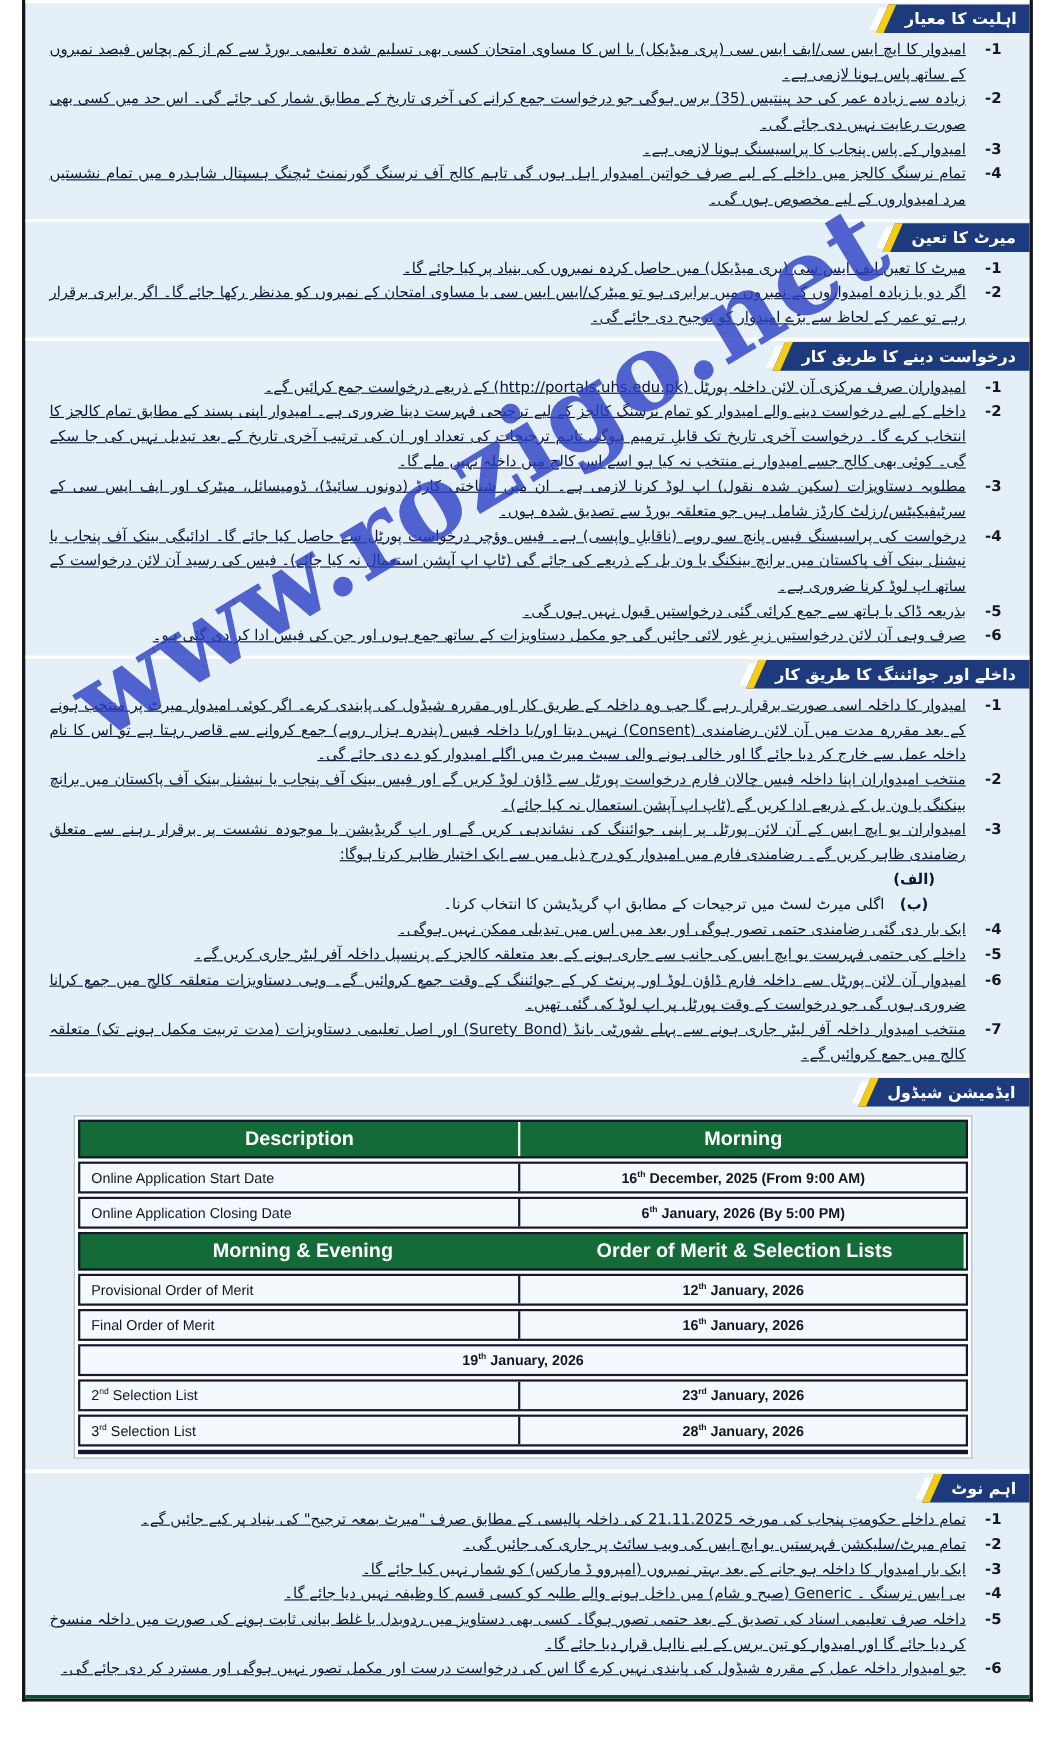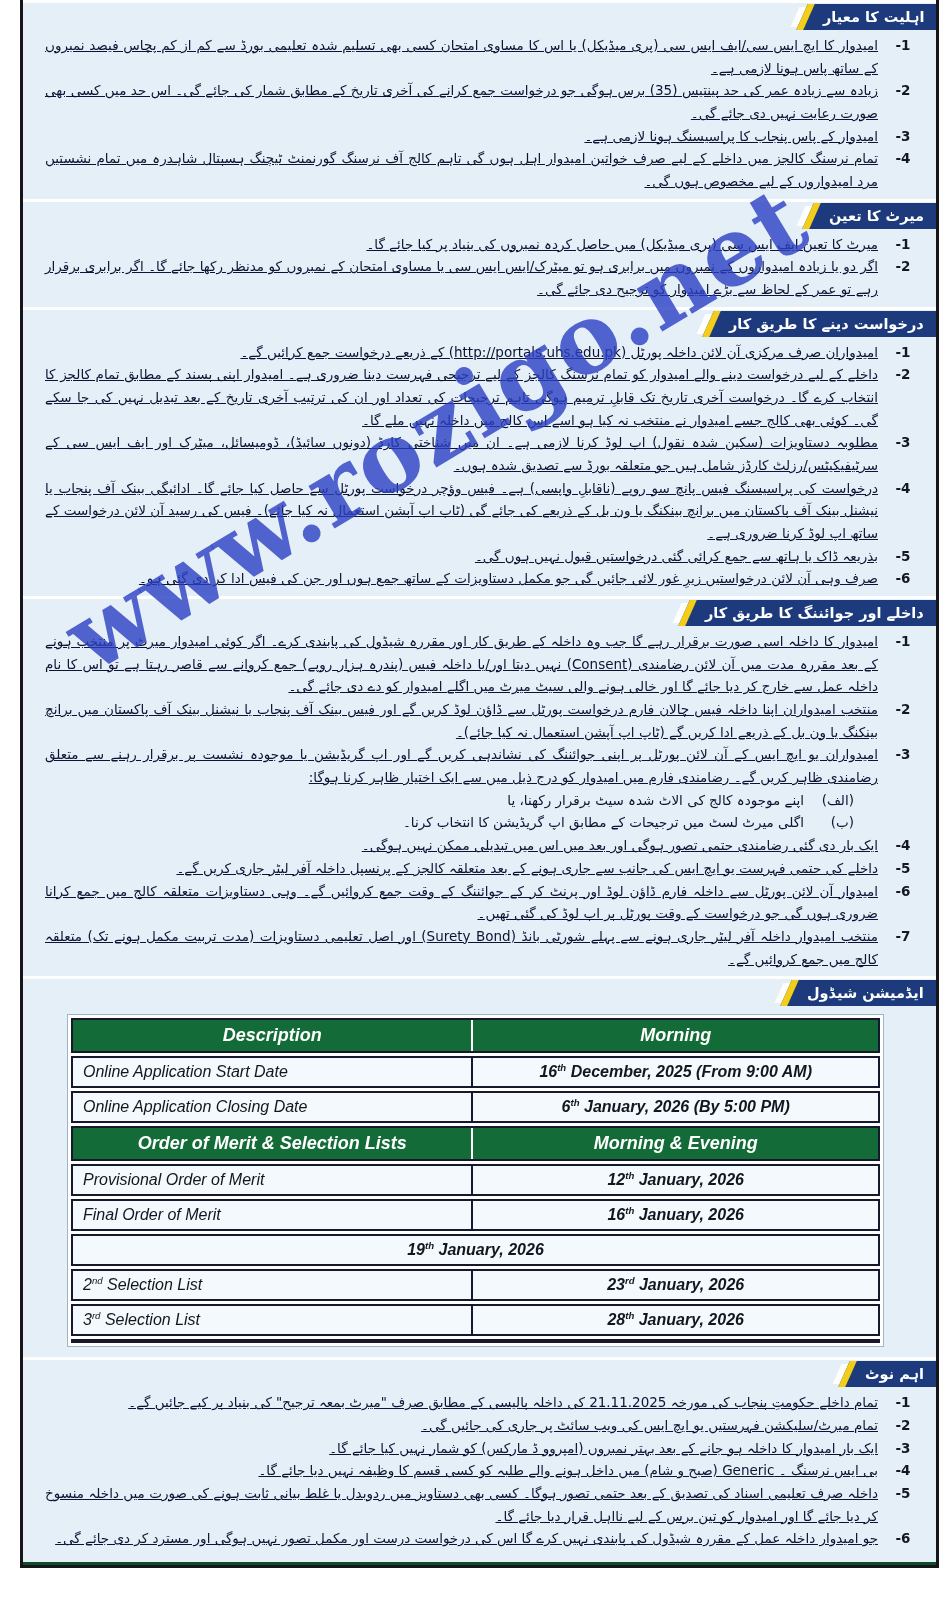--- a/index.html
+++ b/index.html
@@ -33,27 +33,27 @@
   .rib span{
     display:inline-block;transform:skewX(24deg);
     color:#ffffff;font-weight:bold;font-size:14.5px;direction:rtl;
   }
   
   .sec-items{padding:4px 12px 6px 16px;}
   .uitem{display:flex;direction:rtl;gap:4px;font-size:13.5px;line-height:1.68;text-align:justify;color:#0d1333;}
   .uitem .num{flex:0 0 42px;text-align:center;font-weight:bold;color:#15181f;}
   .uitem .txt{flex:1;padding-left:6px;text-decoration:underline;}
   .subitem{display:flex;direction:rtl;gap:4px;font-size:13.5px;line-height:1.68;color:#0d1333;margin-right:70px;}
-  .subitem .num{flex:0 0 46px;text-align:right;font-weight:normal;}
-  
-  .tbl-wrap{background:#ffffff;margin:8px 52px 10px 44px;padding:3px;border:1px solid #9fb4c4;font-style:italic;}
+  .subitem .num{flex:0 0 46px;text-align:center;font-weight:bold;}
+  
+  .tbl-wrap{background:#ffffff;margin:8px 52px 10px 44px;padding:3px;border:1px solid #9fb4c4;}
   .trow{display:flex;border:2px solid #16182d;margin-bottom:3px;background:#f3f9fd;}
   .trow:last-child{margin-bottom:0;}
   .trow.green{background:#136c38;}
-  .tcell{padding:5px 10px;font-family:"Liberation Sans",sans-serif;font-size:16px;}
+  .tcell{padding:5px 10px;font-family:"Liberation Sans",sans-serif;font-size:13px;}
   .tcell.desc{flex:0 0 47%;border-right:2px solid #16182d;text-align:left;color:#13161f;}
   .tcell.sched{flex:1;text-align:center;font-weight:bold;color:#13161f;}
   .trow.green .tcell{color:#ffffff;font-weight:bold;font-size:18px;text-align:center;}
   .trow.green .tcell.desc{border-right:2px solid #ffffff;}
   sup{font-size:60%;vertical-align:super;line-height:0;text-align:right;}
   
   .gbar{display:flex;background:#136c38;border-top:3px solid #0d4f28;margin-top:6px;color:#fff;}
 </style>
 </head>
 <body>
@@ -146,21 +146,20 @@
       <div class="uitem">
           <span class="num">2-</span>
           <span class="txt">منتخب امیدواران اپنا داخلہ فیس چالان فارم درخواست پورٹل سے ڈاؤن لوڈ کریں گے اور فیس بینک آف پنجاب یا نیشنل بینک آف پاکستان میں برانچ بینکنگ یا ون بل کے ذریعے ادا کریں گے (ٹاپ اپ آپشن استعمال نہ کیا جائے)۔</span>
         </div>
       <div class="uitem">
           <span class="num">3-</span>
           <span class="txt">امیدواران یو ایچ ایس کے آن لائن پورٹل پر اپنی جوائننگ کی نشاندہی کریں گے اور اپ گریڈیشن یا موجودہ نشست پر برقرار رہنے سے متعلق رضامندی ظاہر کریں گے۔ رضامندی فارم میں امیدوار کو درج ذیل میں سے ایک اختیار ظاہر کرنا ہوگا:</span>
         </div>
       <div class="subitem">
           <span class="num">(الف)</span>
-          <span class="txt">اپنے موجودہ کالج کی الاٹ شدہ سیٹ برقرار رکھنا، یا</span>
         </div>
       <div class="subitem">
           <span class="num">(ب)</span>
           <span class="txt">اگلی میرٹ لسٹ میں ترجیحات کے مطابق اپ گریڈیشن کا انتخاب کرنا۔</span>
         </div>
       <div class="uitem">
           <span class="num">4-</span>
           <span class="txt">ایک بار دی گئی رضامندی حتمی تصور ہوگی اور بعد میں اس میں تبدیلی ممکن نہیں ہوگی۔</span>
         </div>
       <div class="uitem">
@@ -190,22 +189,22 @@
       </div>
       <div class="trow">
         <div class="tcell desc"><span>Online Application Start Date</span><sup></sup><span></span></div>
         <div class="tcell sched"><span>16</span><sup>th</sup><span> December, 2025 (From 9:00 AM)</span></div>
       </div>
       <div class="trow">
         <div class="tcell desc"><span>Online Application Closing Date</span><sup></sup><span></span></div>
         <div class="tcell sched"><span>6</span><sup>th</sup><span> January, 2026 (By 5:00 PM)</span></div>
       </div>
       <div class="trow green">
+        <div class="tcell sched">Morning &amp; Evening</div>
         <div class="tcell desc">Order of Merit &amp; Selection Lists</div>
-        <div class="tcell sched">Morning &amp; Evening</div>
       </div>
       <div class="trow">
         <div class="tcell desc"><span>Provisional Order of Merit</span><sup></sup><span></span></div>
         <div class="tcell sched"><span>12</span><sup>th</sup><span> January, 2026</span></div>
       </div>
       <div class="trow">
         <div class="tcell desc"><span>Final Order of Merit</span><sup></sup><span></span></div>
         <div class="tcell sched"><span>16</span><sup>th</sup><span> January, 2026</span></div>
       </div>
       <div class="trow">

